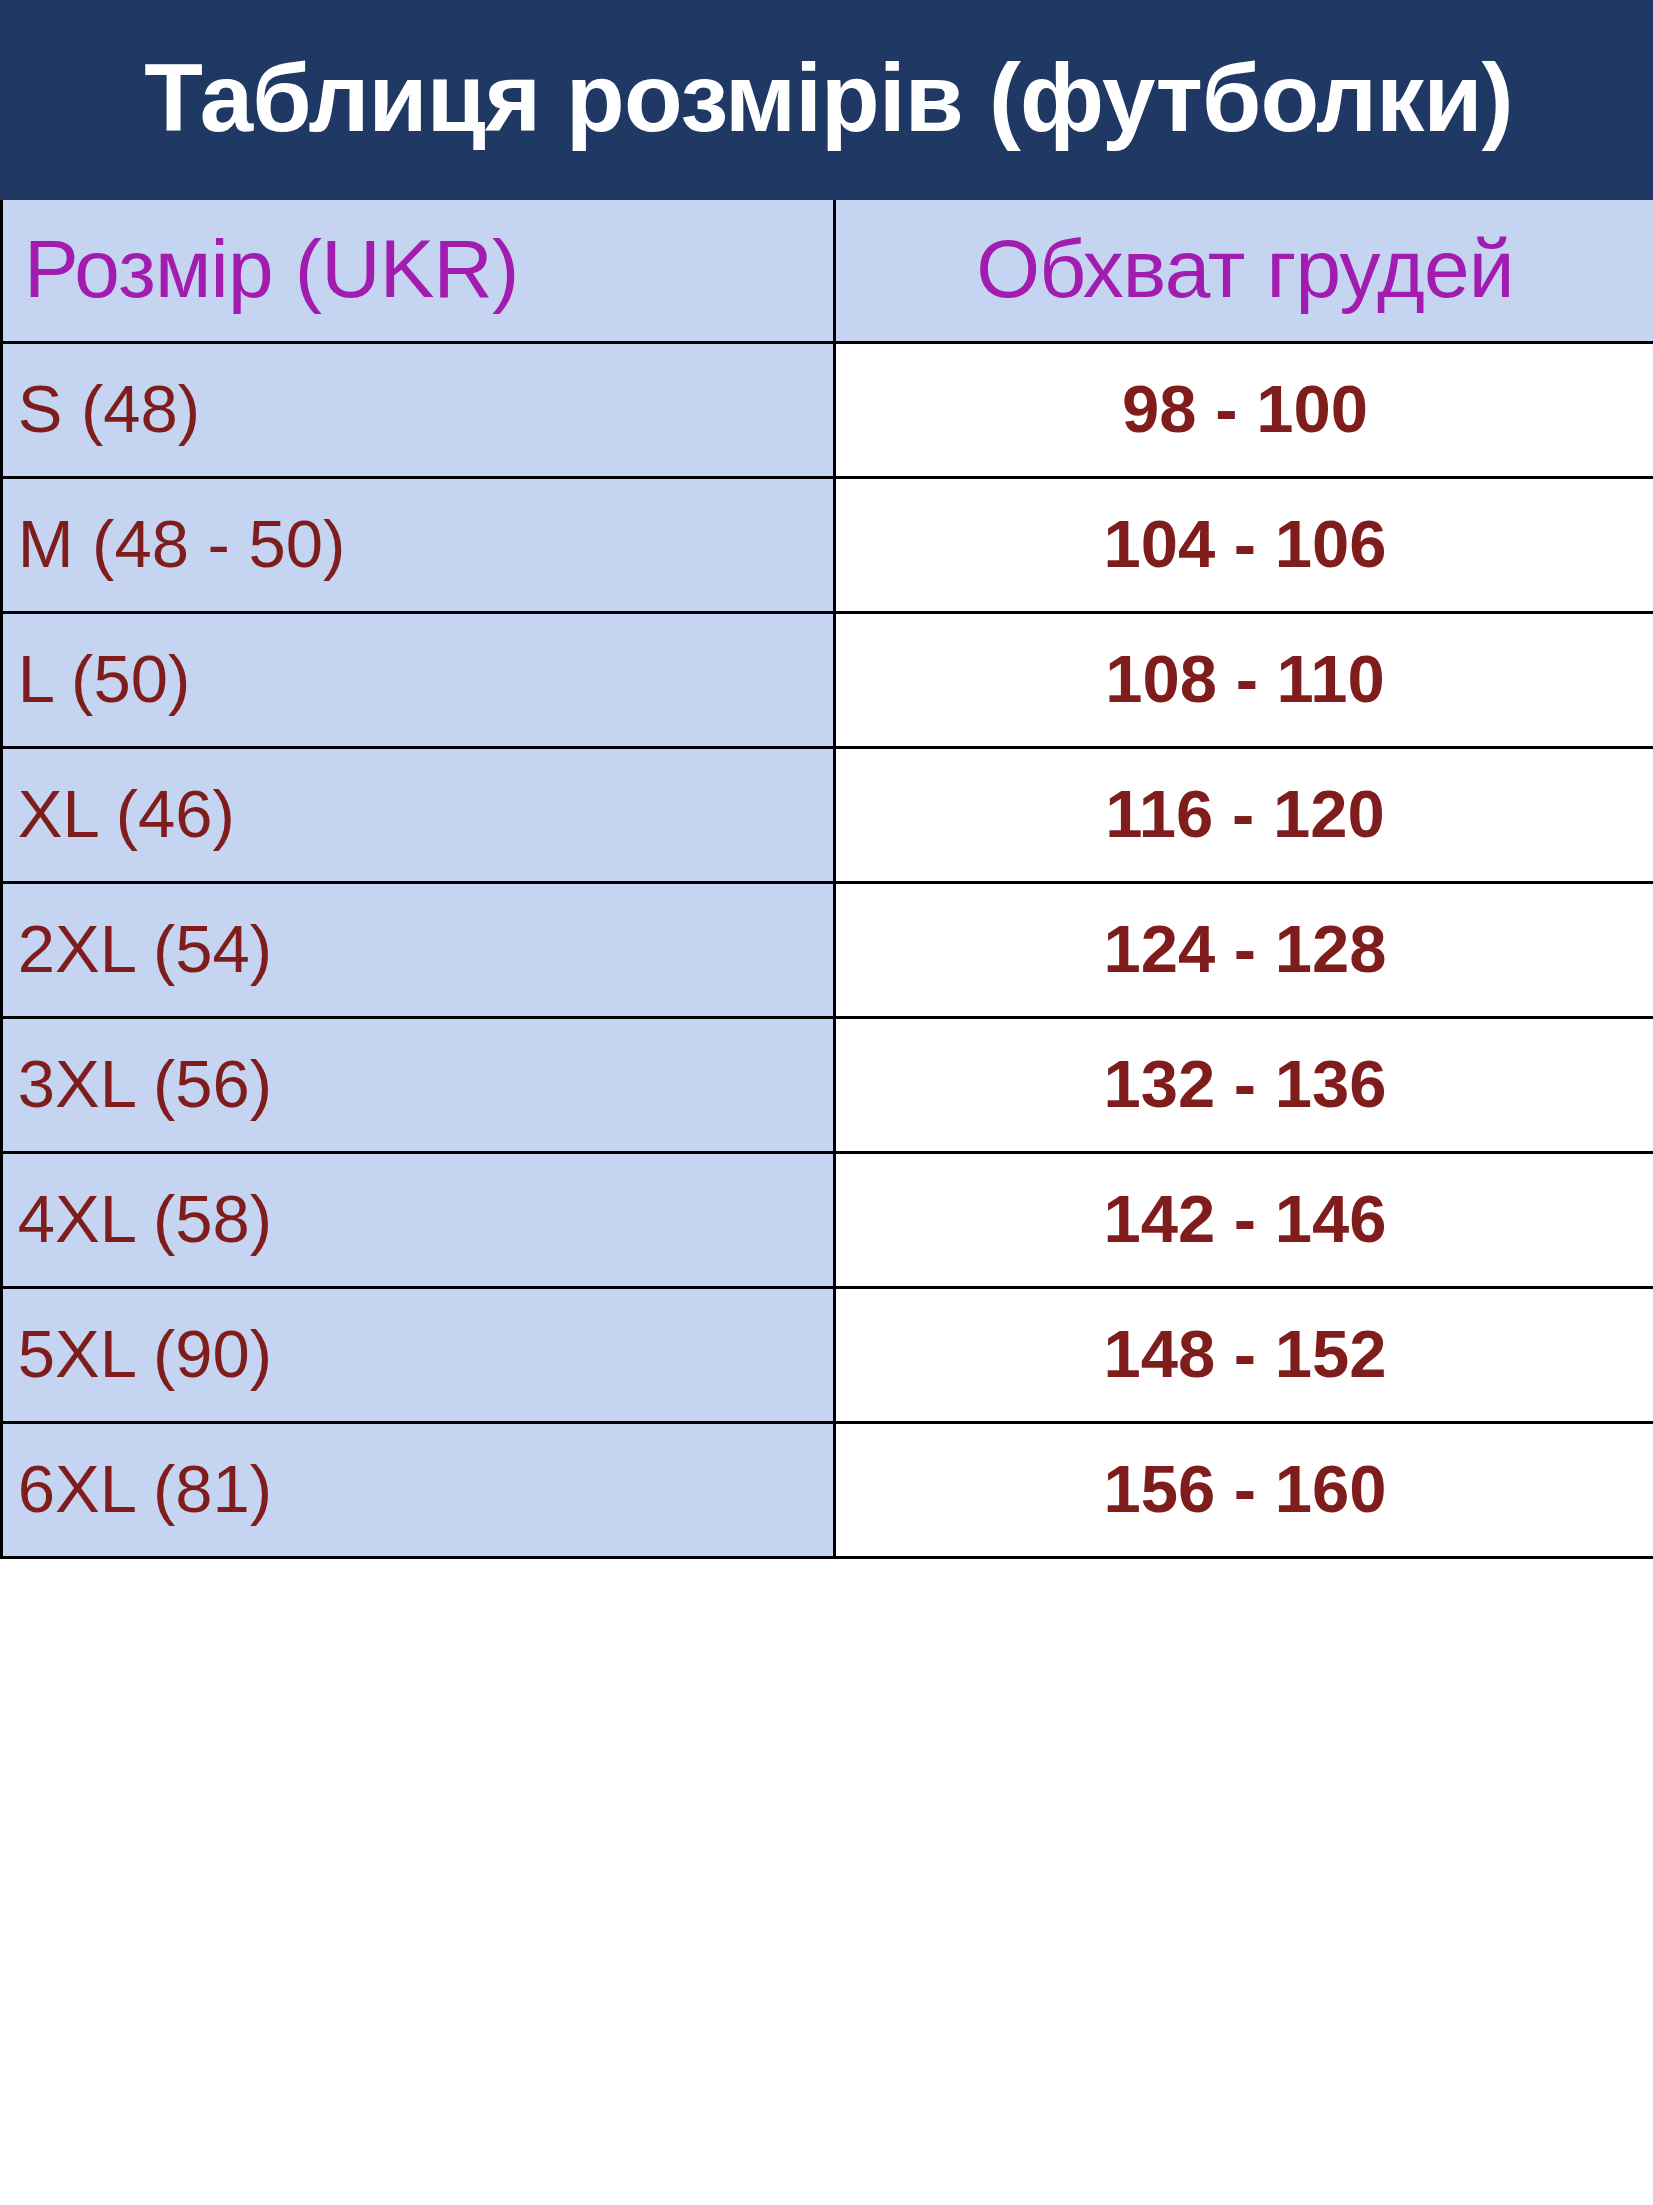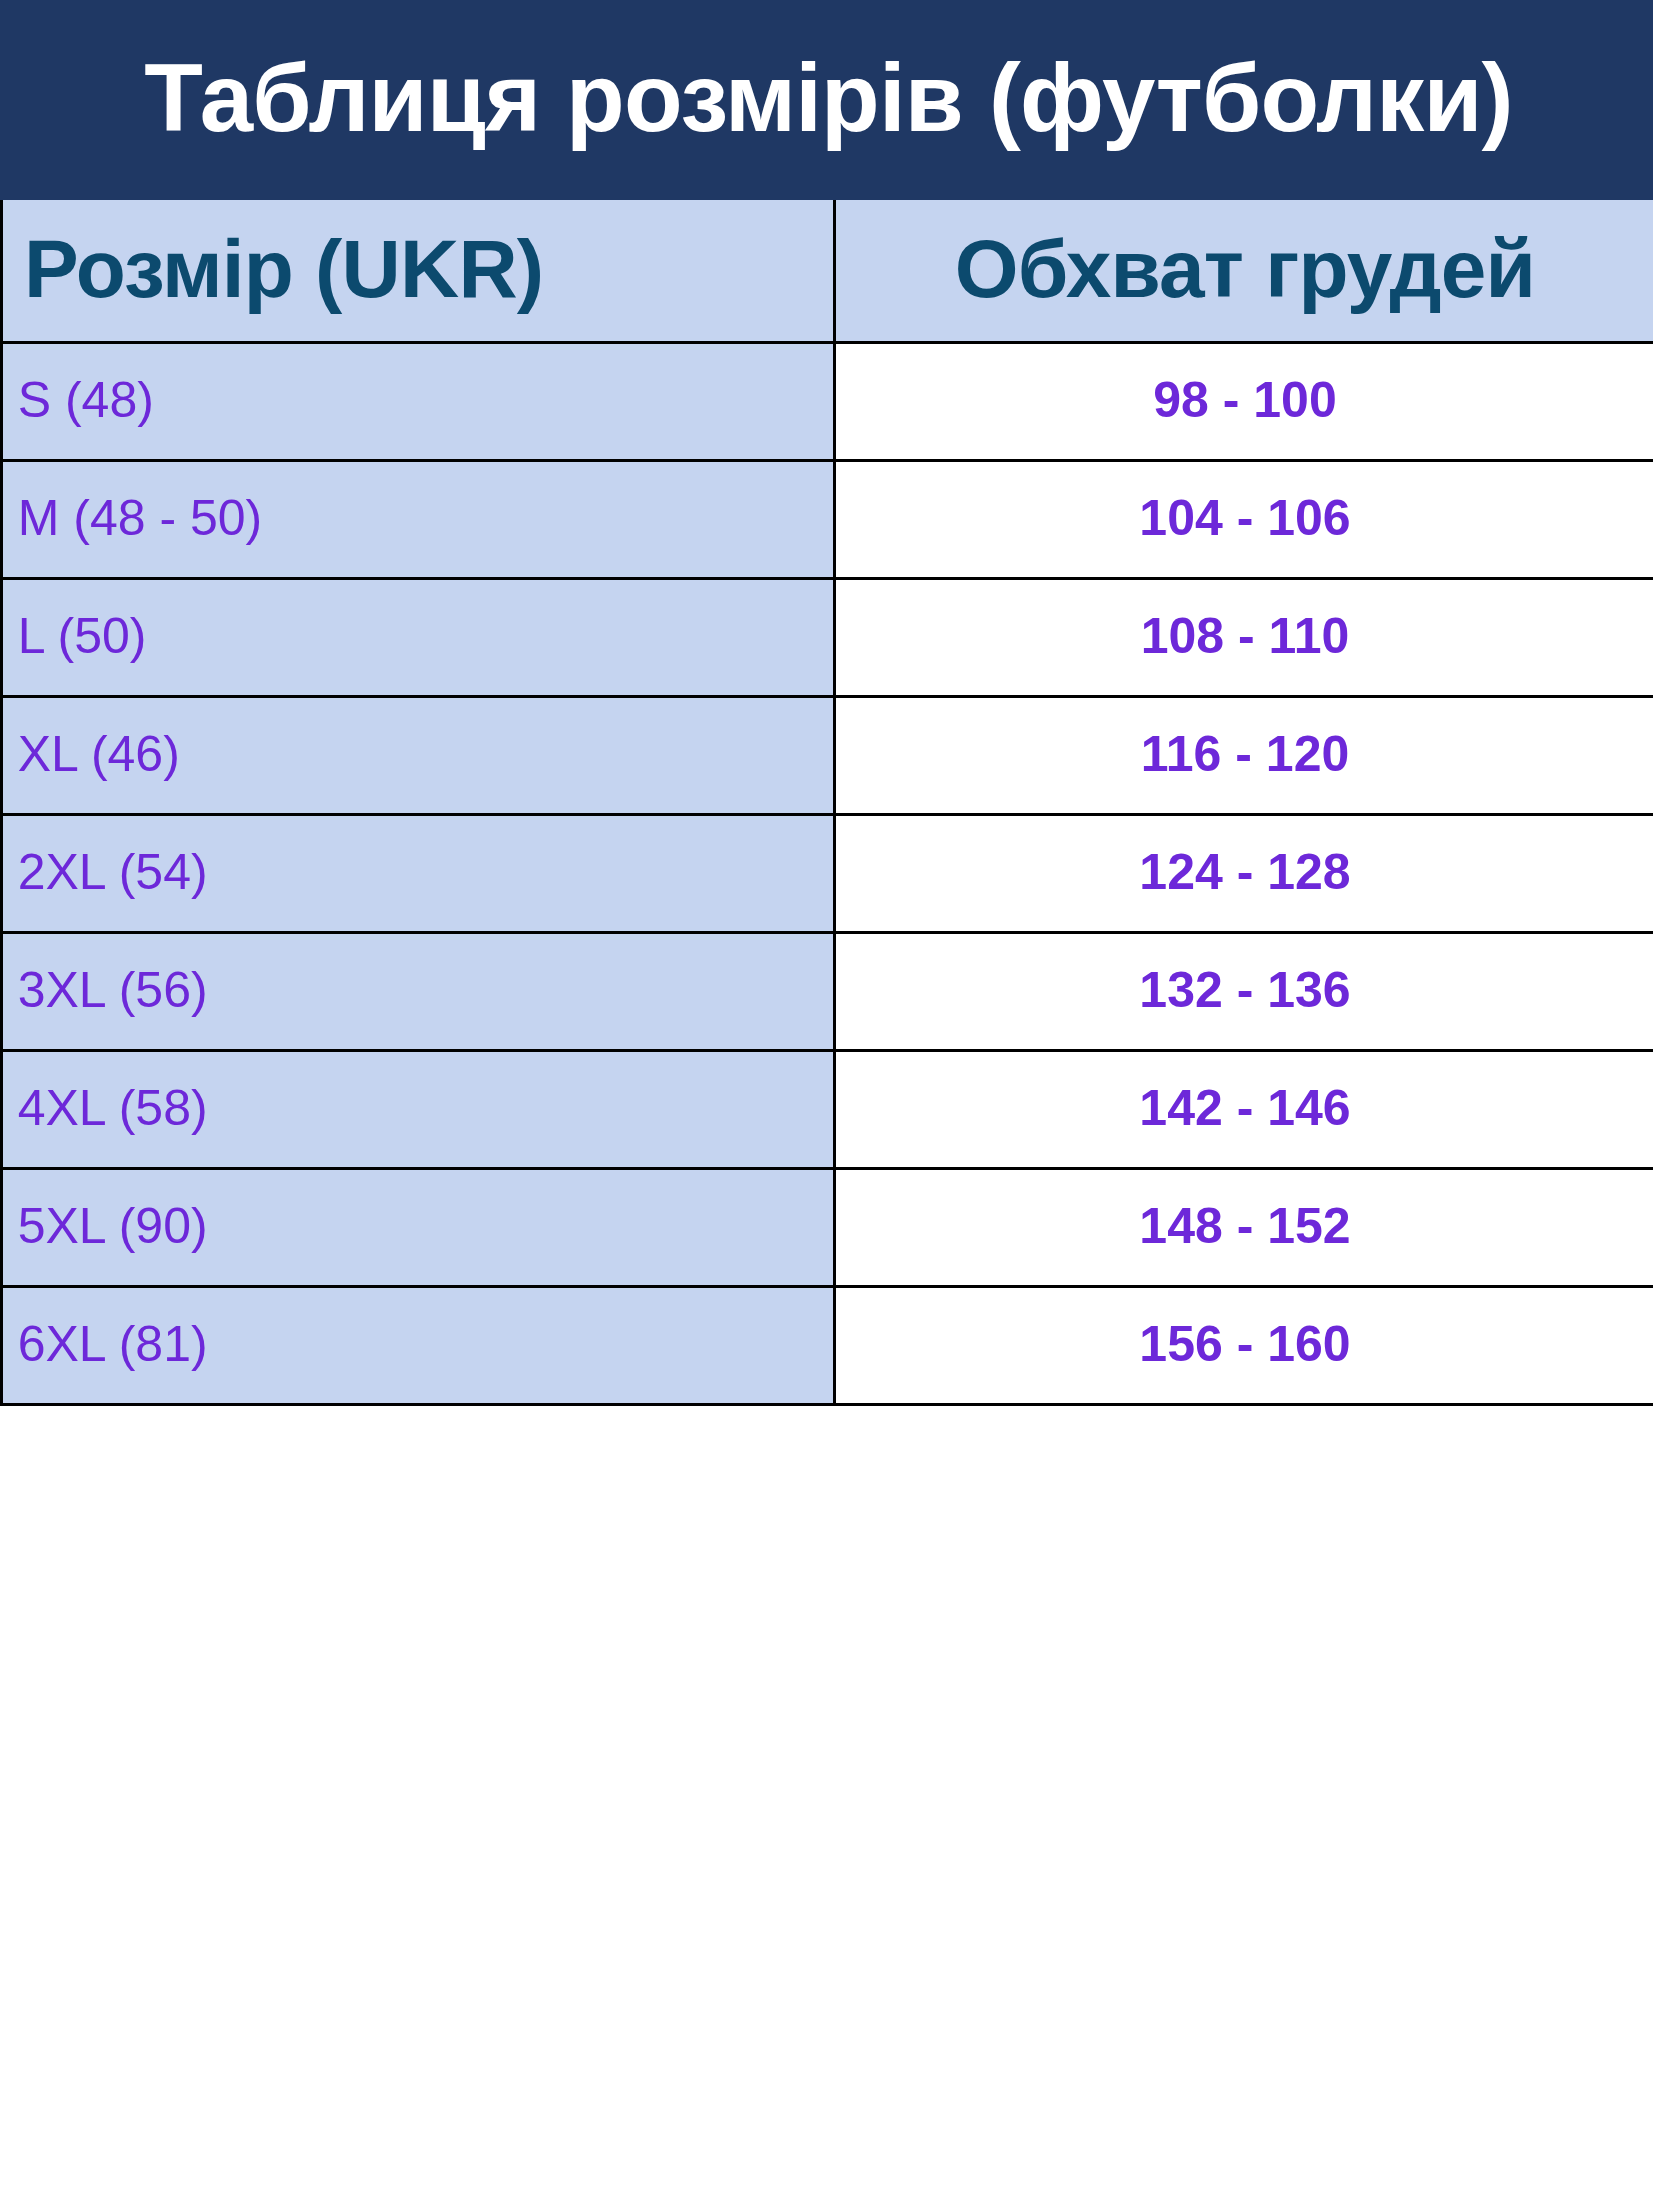--- a/index.html
+++ b/index.html
@@ -23,41 +23,41 @@
     color: #ffffff;
     text-align: center;
     font-weight: bold;
     font-size: 96px;
     line-height: 1.0;
     padding: 47px 8.2px 51px 8.2px;
     letter-spacing: -0.8px;
     border: 3.3px solid #1f3864;
   }
   .header-row td {
-    font-weight: bold;
-    color: #0c4a6e;
+    font-weight: normal;
+    color: #a21caf;
     font-size: 82px;
     line-height: 1.0;
     border: 3.3px solid #000000;
     letter-spacing: -0.8px;
   }
   .header-row .col-size {
     background: #c5d4f0;
     text-align: left;
     padding: 28px 8.2px 31px 21px;
   }
   .header-row .col-chest {
     background: #c5d4f0;
     text-align: center;
     padding: 28px 8.2px 31px 8.2px;
   }
   .data-row td {
-    font-size: 50px;
+    font-size: 67px;
     line-height: 1.0;
-    color: #6d28d9;
+    color: #7f1d1d;
     border: 3.3px solid #000000;
     font-weight: normal;
   }
   .data-row .col-size {
     background: #c5d4f0;
     text-align: left;
     padding: 31px 8.2px 34px 14.7px;
     width: 833px;
   }
   .data-row .col-chest {

